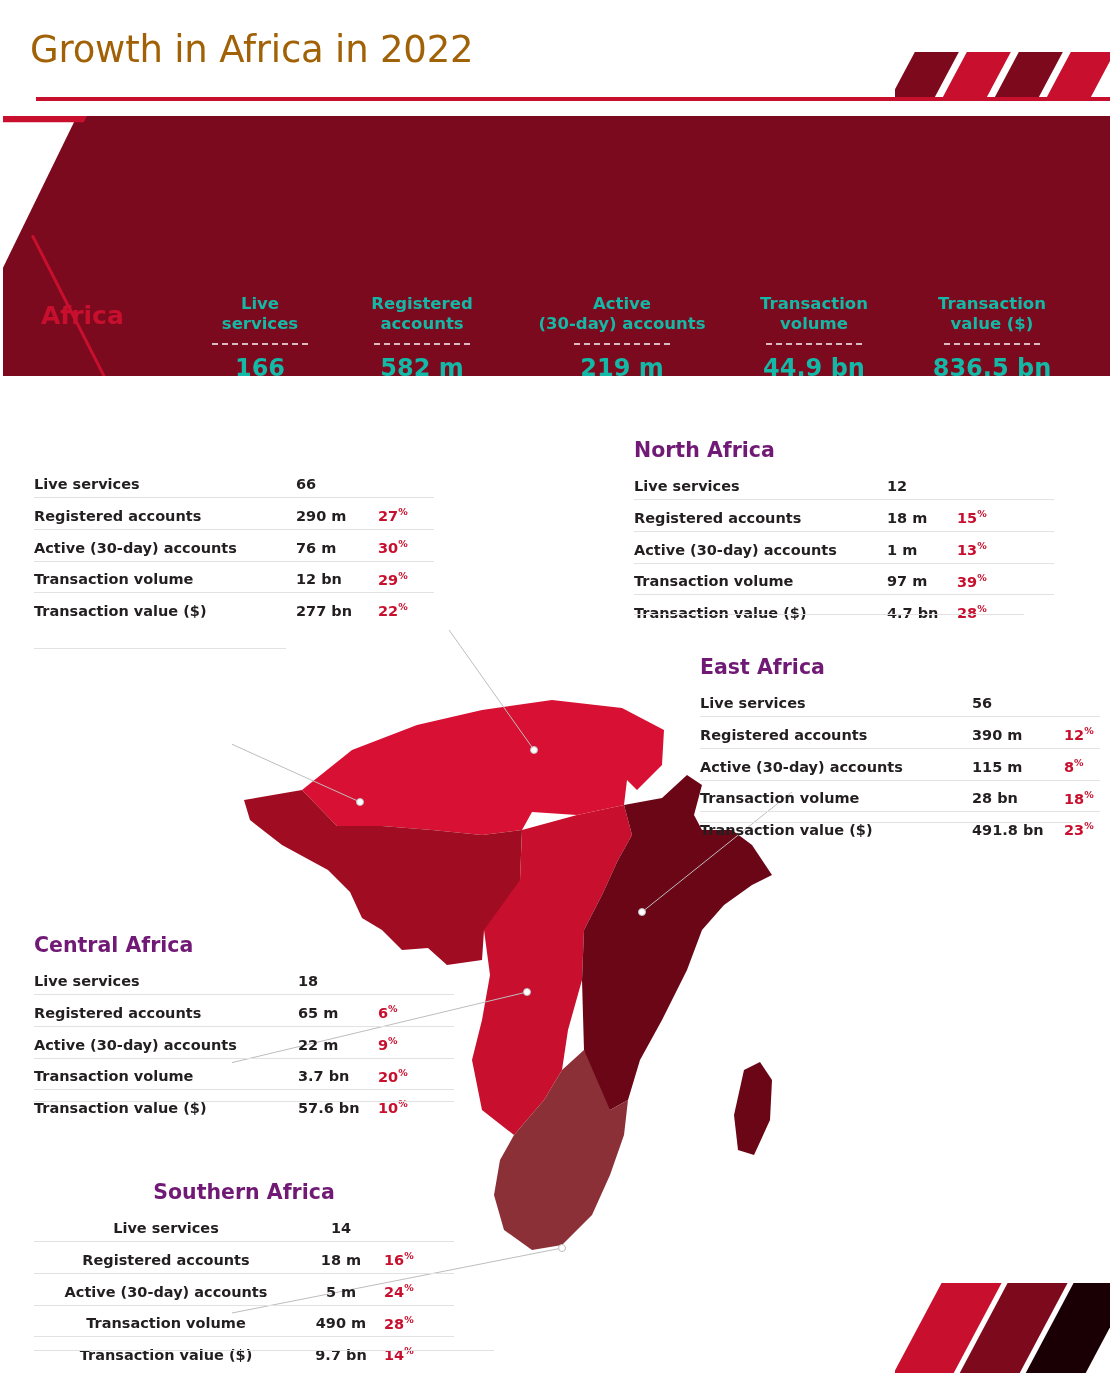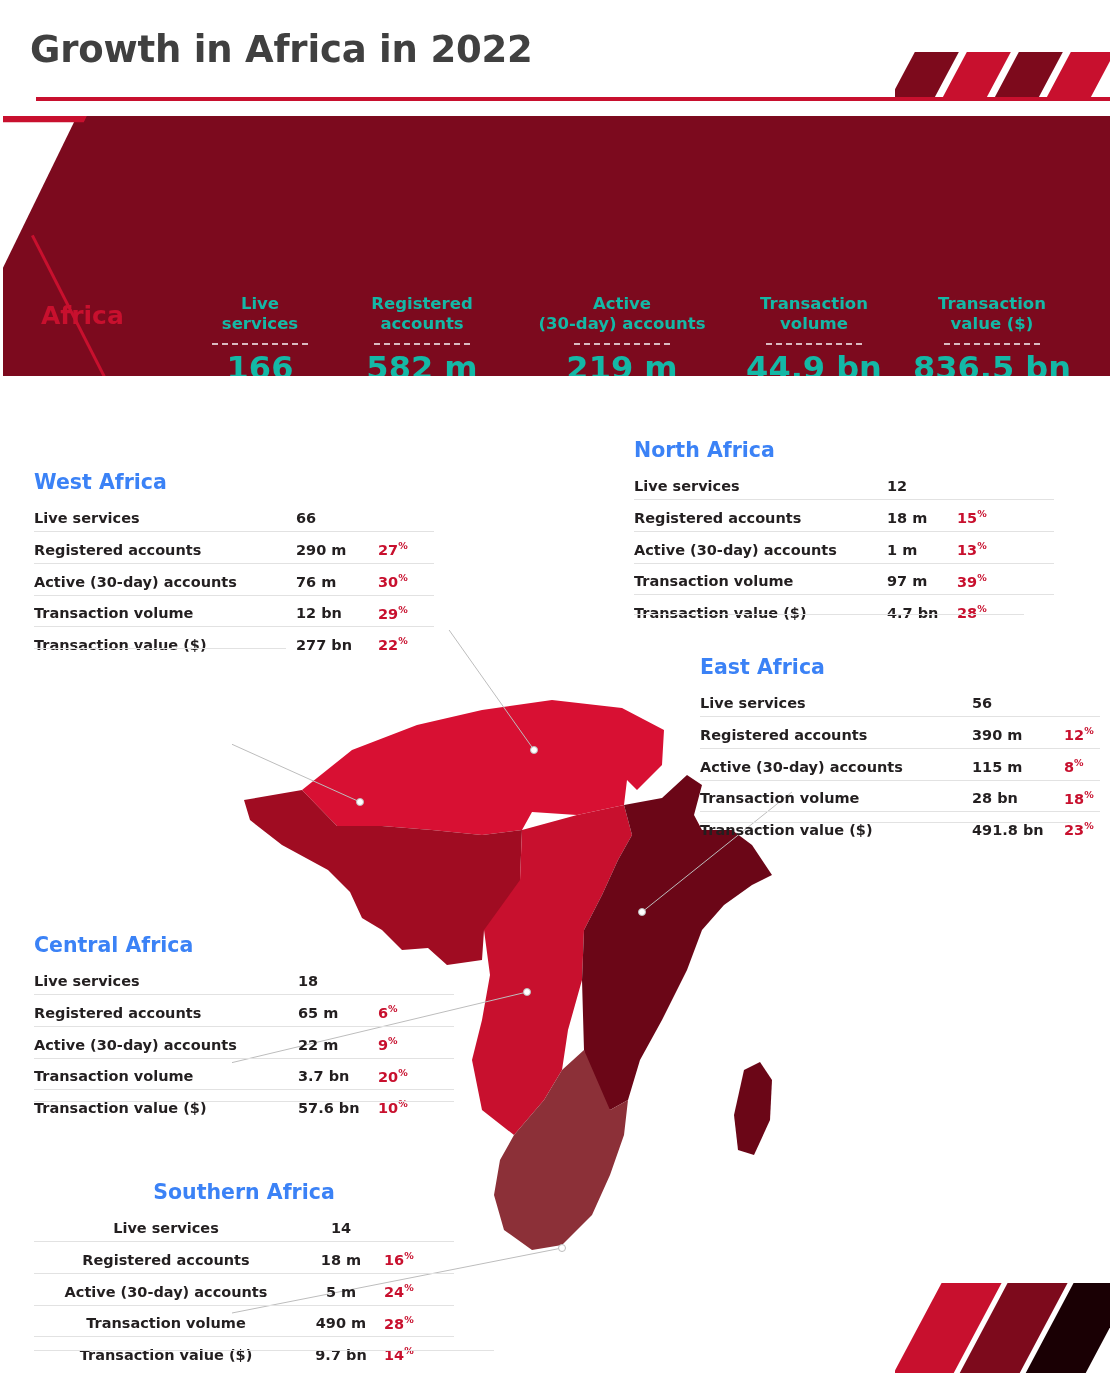--- a/index.html
+++ b/index.html
@@ -14,22 +14,22 @@
     font-family: "DejaVu Sans", sans-serif;
     overflow: hidden;
   }
 
   
   .page-title {
     position: absolute;
     left: 30px;
     top: 28px;
     font-size: 37px;
-    font-weight: bold;
-    color: #404040;
+    font-weight: normal;
+    color: #a16207;
     letter-spacing: -0.2px;
   }
   .header-rule {
     position: absolute;
     left: 0;
     top: 97px;
     width: 1110px;
     height: 4px;
     background: #c8102e;
   }
@@ -133,21 +133,21 @@
     line-height: 20px;
     white-space: pre-line;
   }
   .metric .m-dash {
     margin: 9px auto 9px auto;
     width: 96px;
     border-top: 2px dashed rgba(255,255,255,0.72);
     height: 0;
   }
   .metric .m-value {
-    font-size: 32px;
+    font-size: 24px;
     font-weight: bold;
     line-height: 29px;
   }
 
   .m0 { left: 196px;  width: 122px; }
   .m1 { left: 330px;  width: 178px; }
   .m2 { left: 508px;  width: 222px; }
   .m3 { left: 730px;  width: 162px; }
   .m4 { left: 892px;  width: 194px; }
 
@@ -159,21 +159,21 @@
     width: 560px;
     height: 690px;
   }
 
   
   .block { position: absolute; }
   .block h3 {
     margin: 0 0 10px 0;
     font-size: 20.5px;
     font-weight: bold;
-    color: #3b82f6;
+    color: #701a75;
   }
   .rowline {
     display: flex;
     align-items: baseline;
     font-size: 14.5px;
     font-weight: bold;
     color: #231f20;
     line-height: 26px;
     border-top: 1px solid #e2e2e2;
     padding-top: 1px;
@@ -318,21 +318,20 @@
   <g fill="#ffffff" stroke="#bdbdbd" stroke-width="1">
     <circle cx="128" cy="172" r="3.5"></circle>
     <circle cx="302" cy="120" r="3.5"></circle>
     <circle cx="410" cy="282" r="3.5"></circle>
     <circle cx="295" cy="362" r="3.5"></circle>
     <circle cx="330" cy="618" r="3.5"></circle>
   </g>
 </svg>
 
 <div class="block west">
-  <h3>West Africa</h3>
   <div class="rowline">
     <span class="lab">Live services</span>
     <span class="val">66</span>
     <span class="pct"></span>
   </div>
   <div class="rowline">
     <span class="lab">Registered accounts</span>
     <span class="val">290 m</span>
     <span class="pct"><span>27</span><sup>%</sup></span>
   </div>

